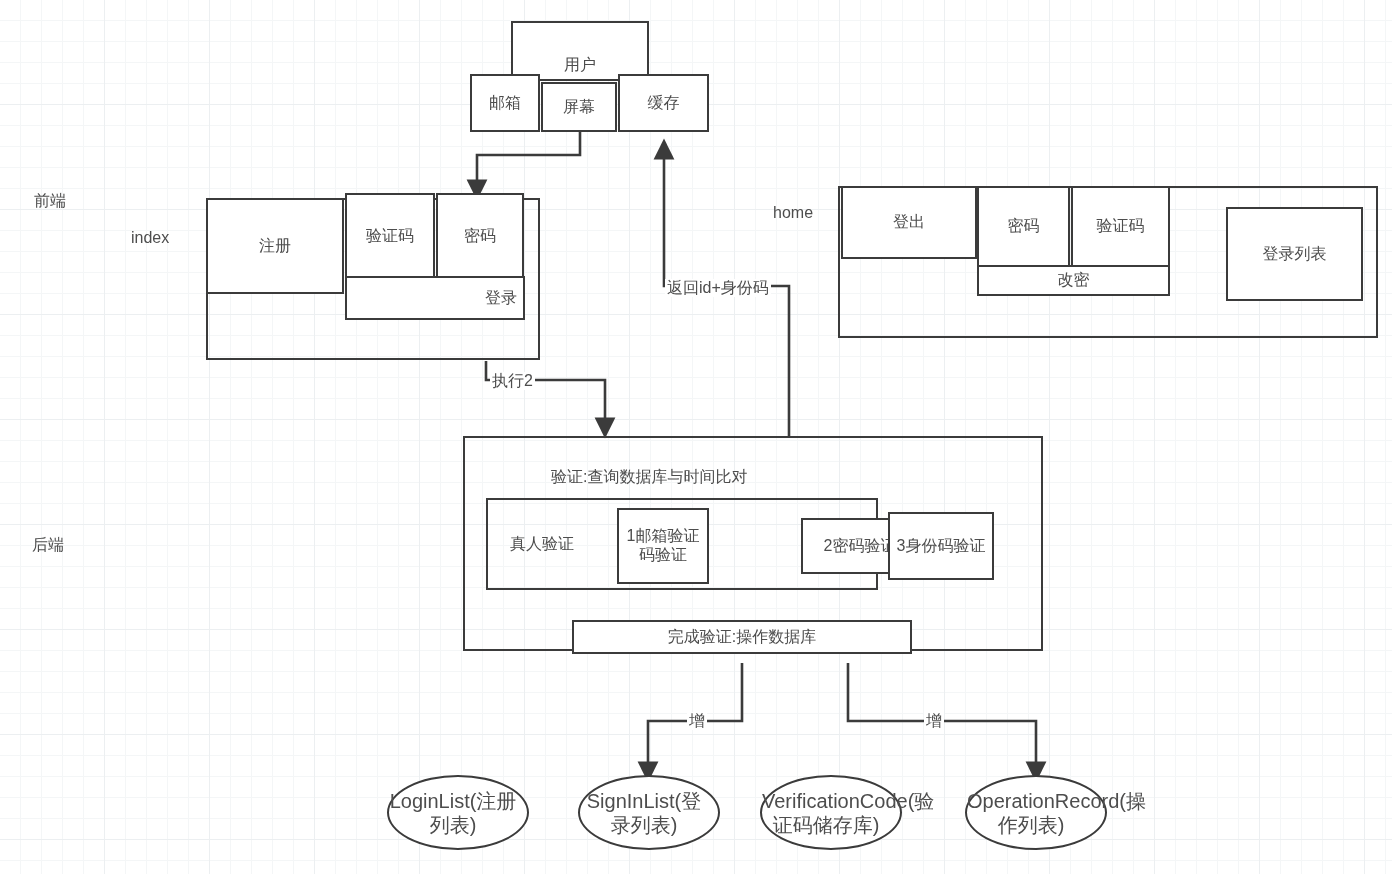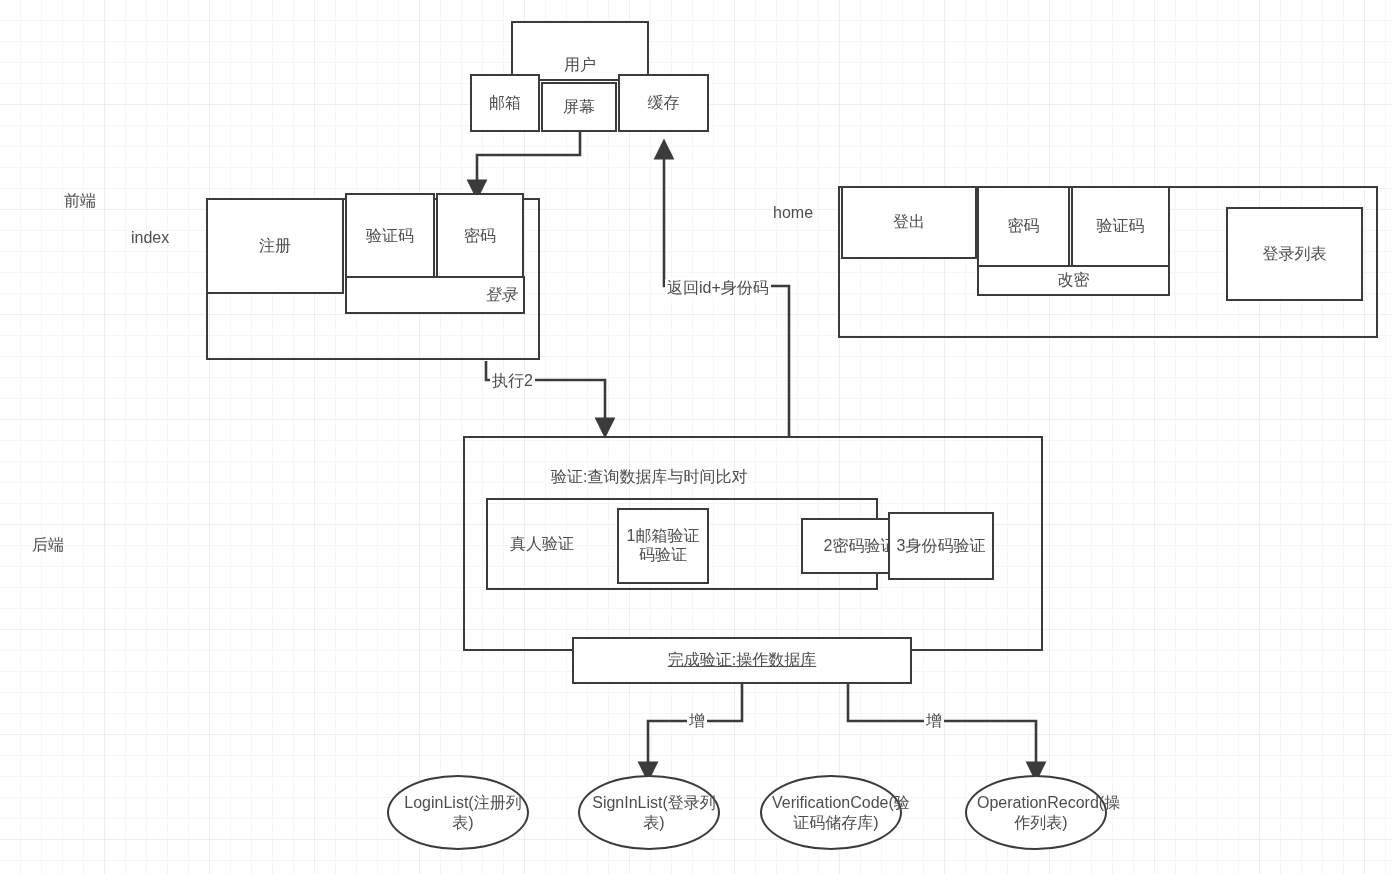--- a/index.html
+++ b/index.html
@@ -50,24 +50,24 @@
     background:#ffffff;
     padding:0 2px;
   }
   .ellipse{
     position:absolute;
     border:2px solid #3b3b3b;
     border-radius:50%;
     background:#ffffff;
     box-sizing:border-box;
     color:#4d4d4d;
-    font-size:16px;
+    font-size:20px;
     display:flex;
     align-items:center;
-    justify-content:flex-end;
+    justify-content:flex-start;
     text-align:center;
     line-height:1.2;
   }
   .ellipse span{display:block;width:128px;}
   svg.edges{
     position:absolute;left:0;top:0;
     width:1392px;height:874px;
     pointer-events:none;
   }
   .align-bottom{align-items:flex-end;padding-bottom:4px;}
@@ -90,21 +90,21 @@
 
     <path d="M789,436 L789,286 L664,286 L664,149" fill="none" stroke="#3b3b3b" stroke-width="2.6" marker-end="url(#ah)"></path>
 
     <path d="M486,361 L486,380 L605,380 L605,428" fill="none" stroke="#3b3b3b" stroke-width="2.6" marker-end="url(#ah)"></path>
 
     <path d="M742,663 L742,721 L648,721 L648,772" fill="none" stroke="#3b3b3b" stroke-width="2.6" marker-end="url(#ah)"></path>
 
     <path d="M848,663 L848,721 L1036,721 L1036,772" fill="none" stroke="#3b3b3b" stroke-width="2.6" marker-end="url(#ah)"></path>
   </svg>
 
-  <div class="label" style="left:34px;top:192px;margin-left:30px;">前端</div>
+  <div class="label" style="left:34px;top:192px;">前端</div>
   <div class="label" style="left:32px;top:536px;">后端</div>
   <div class="label" style="left:131px;top:229px;">index</div>
   <div class="label" style="left:773px;top:204px;">home</div>
 
   <div class="box align-bottom" style="left:511px;top:21px;width:138px;height:60px;">
     <span>用户</span>
   </div>
   <div class="box" style="left:470px;top:74px;width:70px;height:58px;">
     <span>邮箱</span>
   </div>
@@ -118,21 +118,21 @@
   <div class="box transparent" style="left:206px;top:198px;width:334px;height:162px;"></div>
   <div class="box" style="left:206px;top:198px;width:138px;height:96px;">
     <span>注册</span>
   </div>
   <div class="box" style="left:345px;top:193px;width:90px;height:87px;">
     <span>验证码</span>
   </div>
   <div class="box" style="left:436px;top:193px;width:88px;height:87px;">
     <span>密码</span>
   </div>
-  <div class="box align-right" style="left:345px;top:276px;width:180px;height:38px;font-style:italic;">
+  <div class="box align-right" style="left:345px;top:276px;width:180px;height:44px;">
     <span>登录</span>
   </div>
 
   <div class="box transparent" style="left:838px;top:186px;width:540px;height:152px;"></div>
   <div class="box" style="left:841px;top:186px;width:136px;height:73px;">
     <span>登出</span>
   </div>
   <div class="box" style="left:977px;top:186px;width:93px;height:81px;">
     <span>密码</span>
   </div>
@@ -154,21 +154,21 @@
   </div>
   <div class="box" style="left:617px;top:508px;width:92px;height:76px;">
     <span>1邮箱验证码验证</span>
   </div>
   <div class="box" style="left:753px;top:518px;width:118px;height:56px;margin-left:48px;">
     <span>2密码验证</span>
   </div>
   <div class="box" style="left:888px;top:512px;width:106px;height:68px;">
     <span>3身份码验证</span>
   </div>
-  <div class="box" style="left:572px;top:637px;width:340px;height:47px;text-decoration:underline;">
+  <div class="box" style="left:572px;top:620px;width:340px;height:34px;">
     <span>完成验证:操作数据库</span>
   </div>
 
   <div class="label onwhite" style="left:490px;top:372px;">执行2</div>
   <div class="label onwhite" style="left:665px;top:279px;">返回id+身份码</div>
   <div class="label onwhite" style="left:687px;top:712px;">增</div>
   <div class="label onwhite" style="left:924px;top:712px;">增</div>
 
   <div class="ellipse" style="left:387px;top:775px;width:142px;height:75px;">
     <span>LoginList(注册列表)</span>

